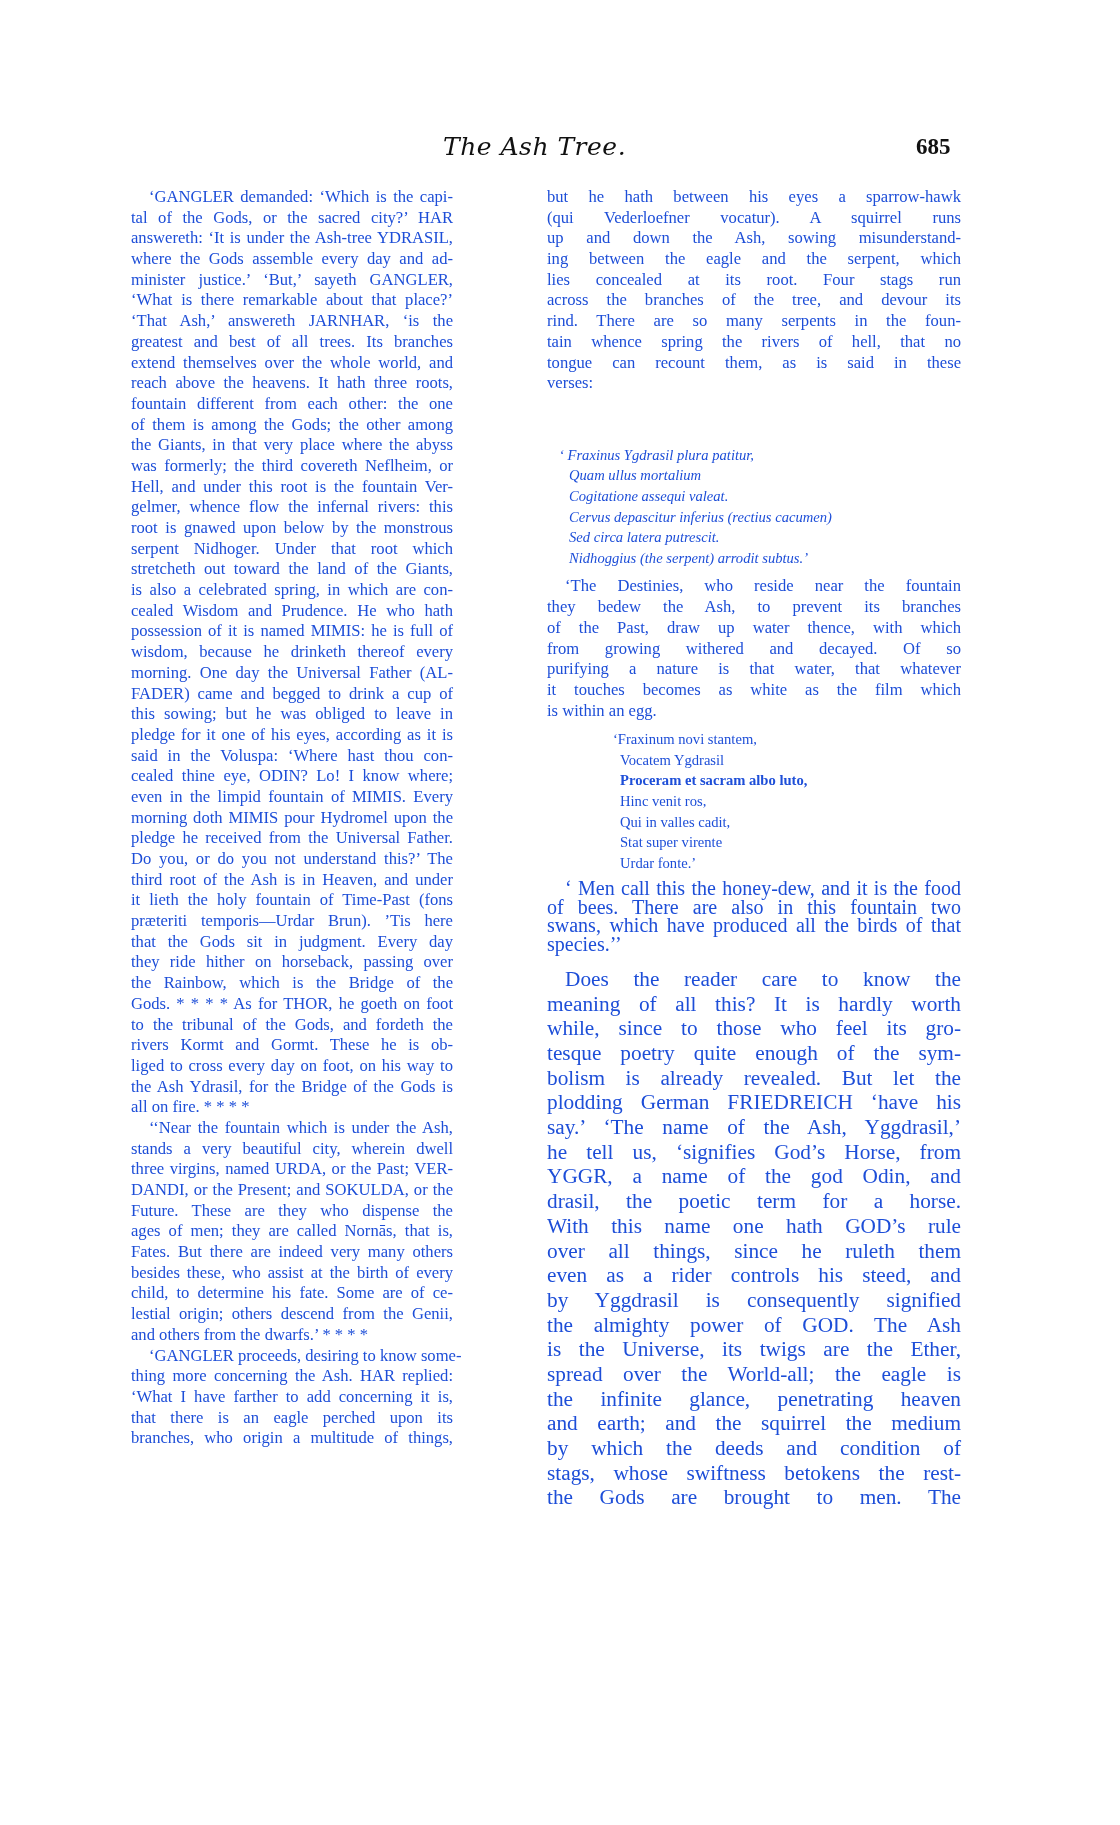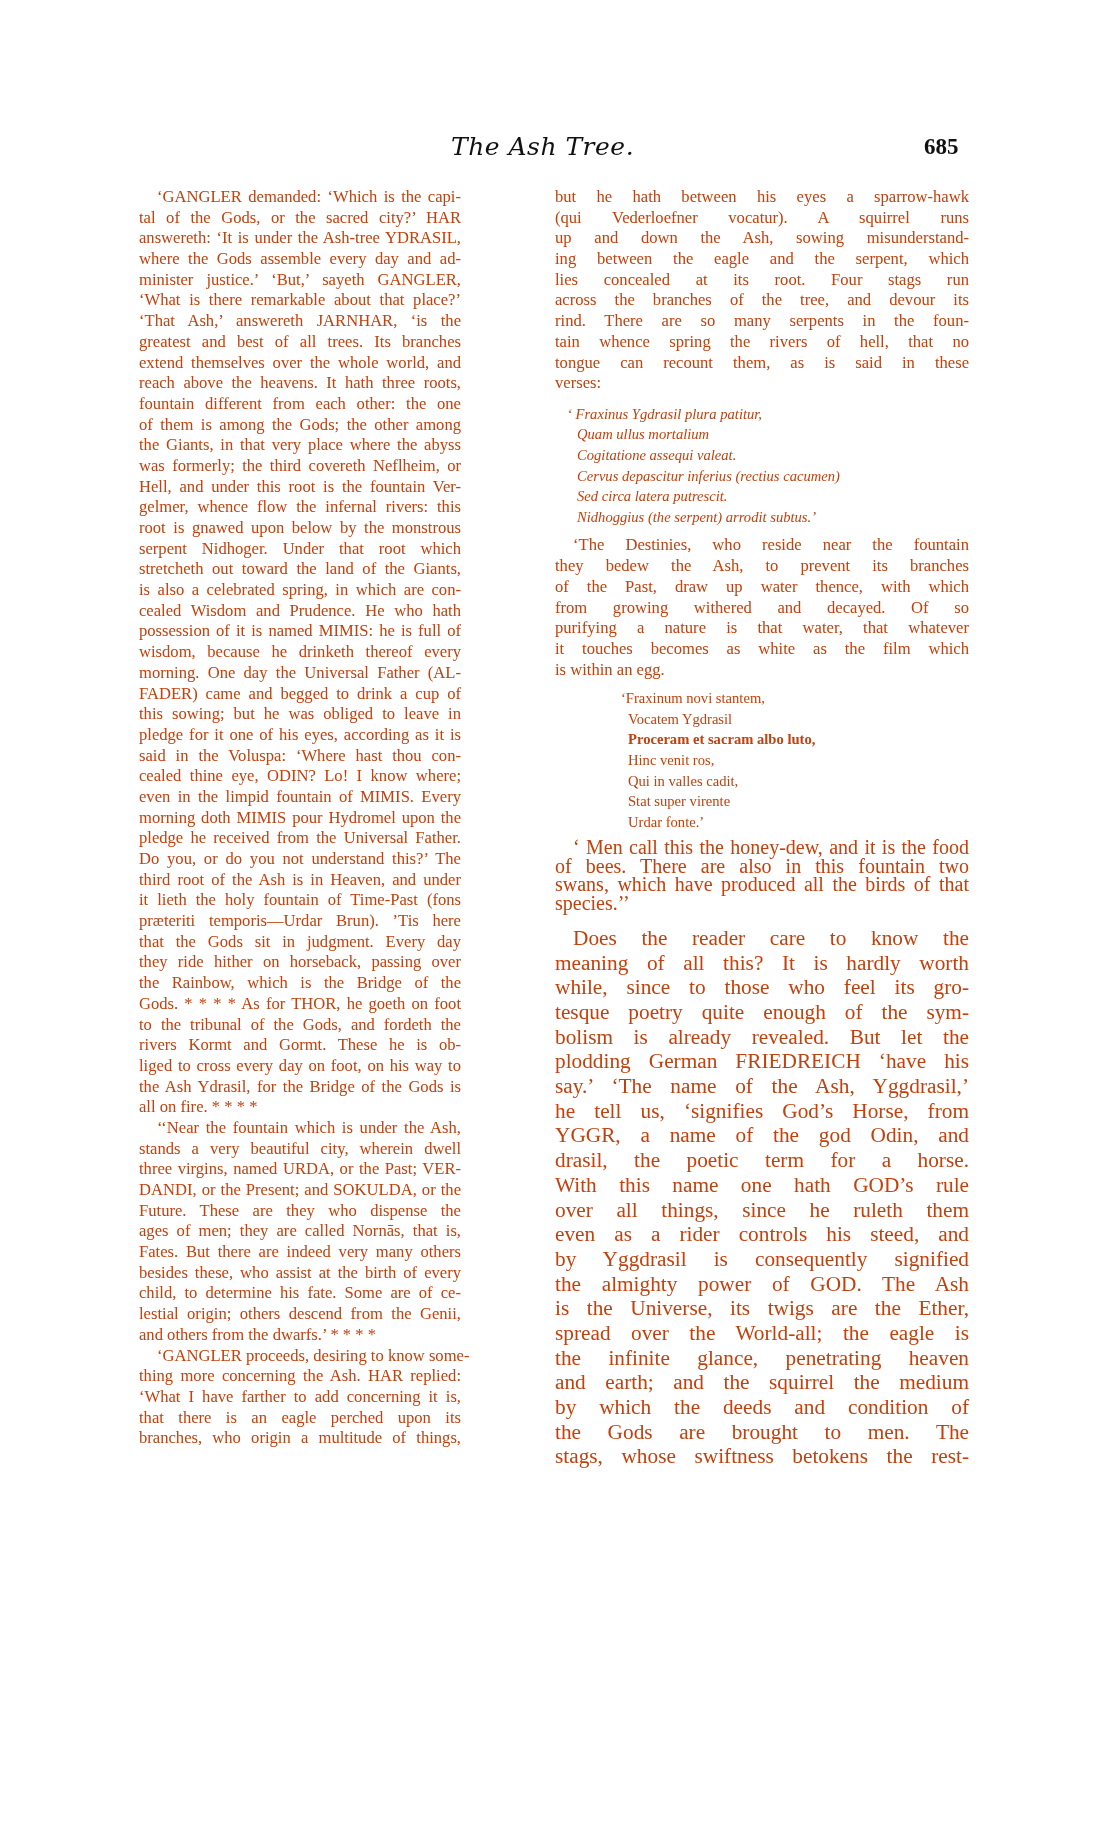--- a/index.html
+++ b/index.html
@@ -1,22 +1,22 @@
 <!DOCTYPE html>
 <html><head>
   <meta charset="utf-8">
   <style>
     html, body { margin: 0; padding: 0; background: #ffffff; }
     body { width: 1120px; height: 1825px; position: relative; overflow: hidden; color: #1a1a1a; }
-    .page { position: absolute; left: 8px; top: 0; width: 1098px; height: 1825px; background: #ffffff; }
+    .page { position: absolute; left: 0; top: 0; width: 1098px; height: 1825px; background: #ffffff; }
     .running-head { position: absolute; left: 0; top: 132px; width: 1120px; height: 40px; }
     .head-title { position: absolute; left: 443px; top: 0; font-family: "DejaVu Serif", serif; font-style: italic; font-size: 25px; color: #111; letter-spacing: 0.5px; }
     .page-num { position: absolute; left: 916px; top: 2px; font-family: "Liberation Serif", serif; font-size: 23px; font-weight: bold; color: #111; }
 
-    .col { position: absolute; font-family: "Liberation Serif", serif; color: #c2410c; }
+    .col { position: absolute; font-family: "Liberation Serif", serif; color: #1d4ed8; }
     .col-left { left: 131px; top: 187px; width: 322px; }
     .col-right { left: 547px; top: 187px; width: 414px; }
 
     .ln { display: block; white-space: nowrap; text-align: justify; text-align-last: justify; overflow: visible; }
     .ln.last { text-align-last: left; }
     .ln.ind { text-indent: 18px; }
 
     .small { font-size: 16.6px; line-height: 20.7px; height: 20.7px; }
     .tiny { font-size: 20px; line-height: 18.4px; height: 18.4px; }
     .verse { font-size: 14.6px; line-height: 20.6px; height: 20.6px; text-align: left; text-align-last: left; }
@@ -120,21 +120,21 @@
       <span class="ln small">lies concealed at its root.  Four stags run</span>
       <span class="ln small">across the branches of the tree, and devour its</span>
       <span class="ln small">rind.  There are so many serpents in the foun-</span>
       <span class="ln small">tain whence spring the rivers of hell, that no</span>
       <span class="ln small">tongue can recount them, as is said in these</span>
       <span class="ln small last">verses:</span>
     </div>
 
     <div class="gap10"></div>
 
-    <div class="para" style="padding-left:12px;">
+    <div class="para" style="padding-left:12px;margin-top:41px;">
       <span class="ln verse verse-it">‘ Fraxinus Ygdrasil plura patitur,</span>
       <span class="ln verse verse-it" style="padding-left:10px;">Quam ullus mortalium</span>
       <span class="ln verse verse-it" style="padding-left:10px;">Cogitatione assequi valeat.</span>
       <span class="ln verse verse-it" style="padding-left:10px;">Cervus depascitur inferius (rectius cacumen)</span>
       <span class="ln verse verse-it" style="padding-left:10px;">Sed circa latera putrescit.</span>
       <span class="ln verse verse-it" style="padding-left:10px;">Nidhoggius (the serpent) arrodit subtus.’</span>
     </div>
 
     <div class="gap8"></div>
 
@@ -185,17 +185,17 @@
       <span class="ln body-large">With this name one hath GOD’s rule</span>
       <span class="ln body-large">over all things, since he ruleth them</span>
       <span class="ln body-large">even as a rider controls his steed, and</span>
       <span class="ln body-large">by Yggdrasil is consequently signified</span>
       <span class="ln body-large">the almighty power of GOD.  The Ash</span>
       <span class="ln body-large">is the Universe, its twigs are the Ether,</span>
       <span class="ln body-large">spread over the World-all; the eagle is</span>
       <span class="ln body-large">the infinite glance, penetrating heaven</span>
       <span class="ln body-large">and earth; and the squirrel the medium</span>
       <span class="ln body-large">by which the deeds and condition of</span>
+      <span class="ln body-large">stags, whose swiftness betokens the rest-</span>
       <span class="ln body-large">the Gods are brought to men.  The</span>
-      <span class="ln body-large">stags, whose swiftness betokens the rest-</span>
     </div>
   </div>
 </div>
 
 </body></html>

